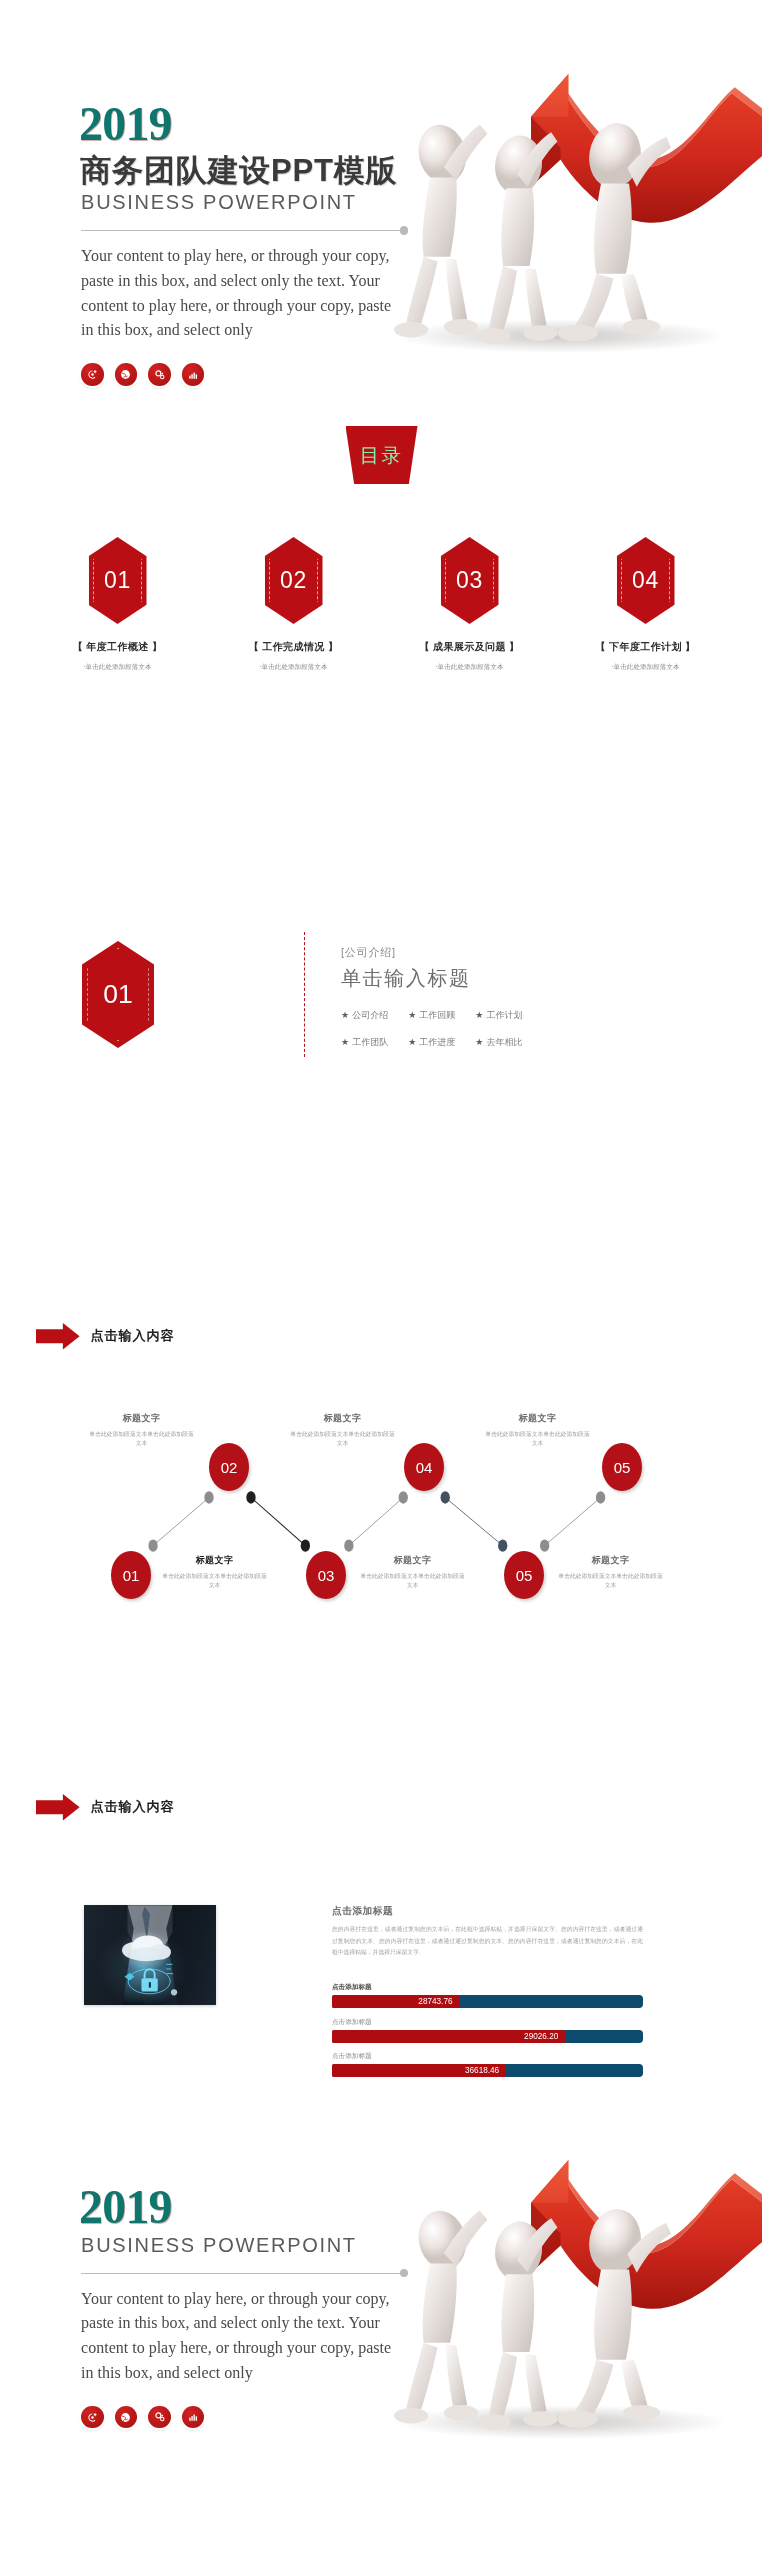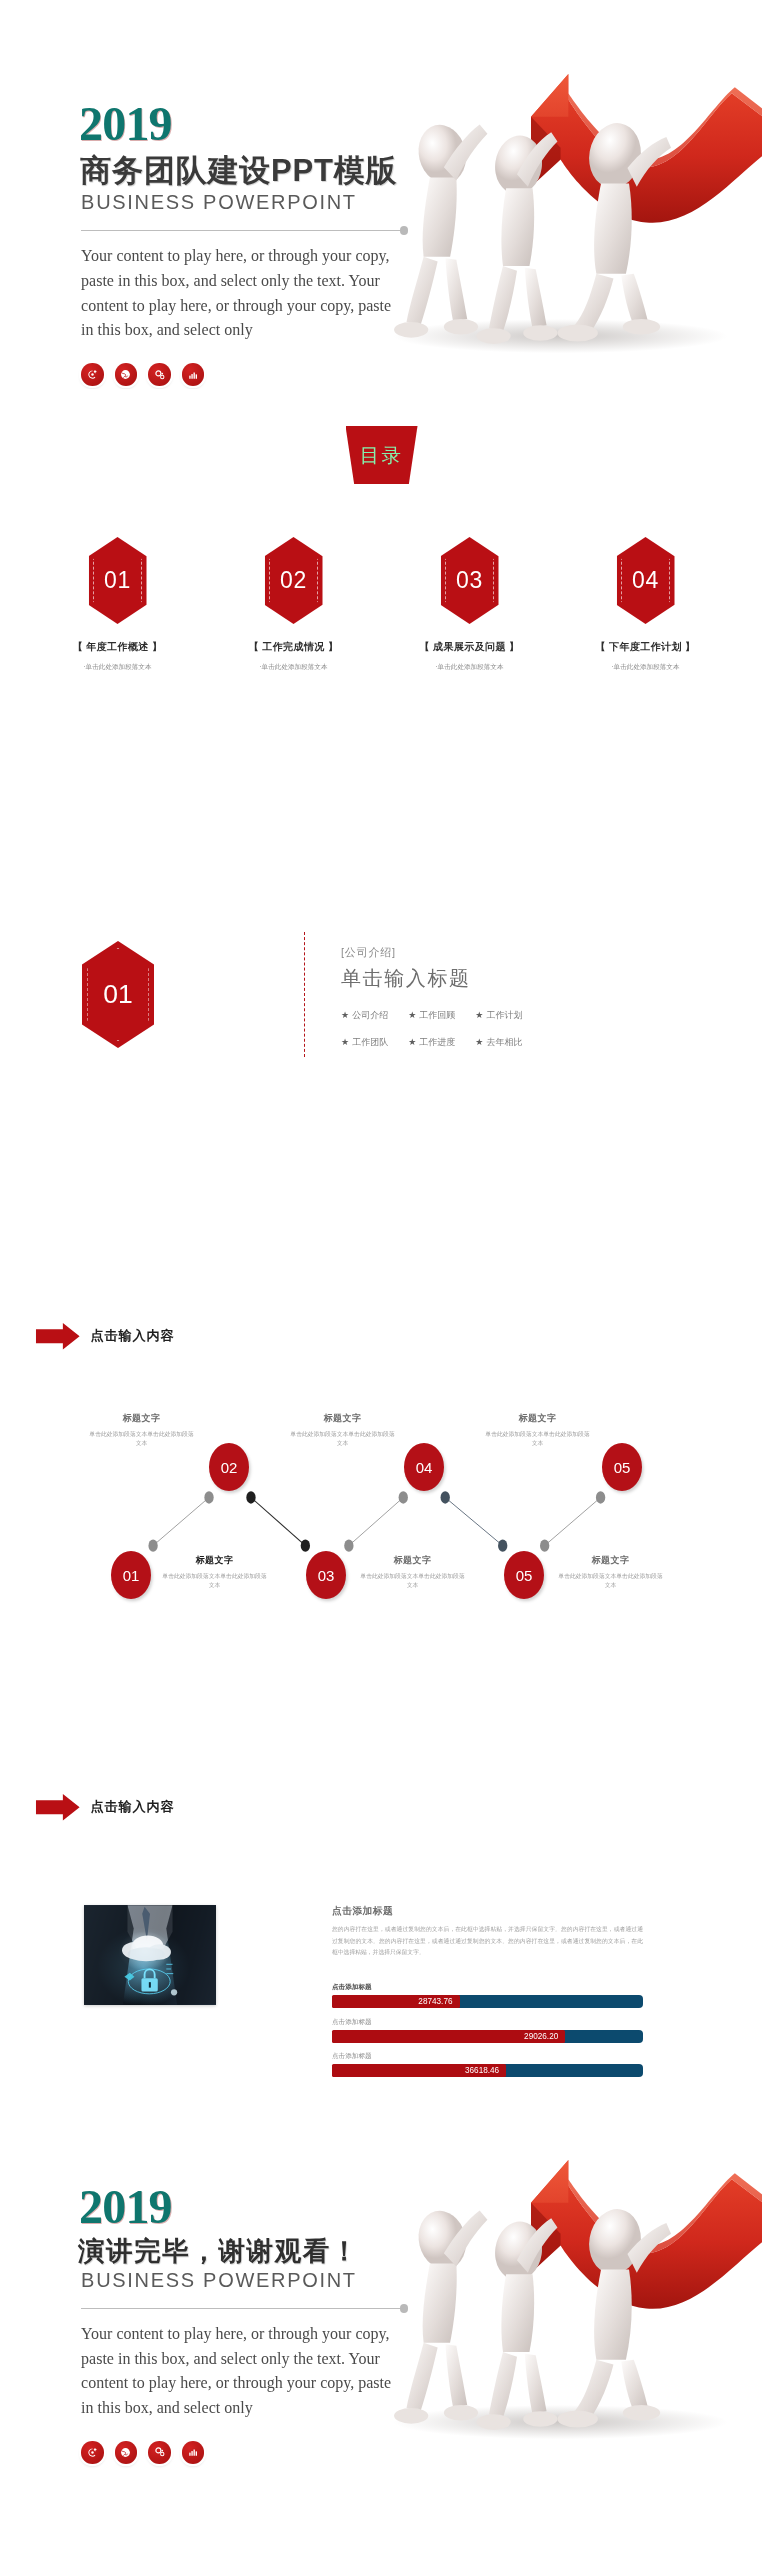--- a/index.html
+++ b/index.html
@@ -523,21 +523,20 @@
         <path d="M346,352 C338,382 330,404 318,418 L338,428 C352,408 362,382 368,358 Z" fill="url(#figG)"></path>
         <path d="M378,354 C382,382 388,404 394,418 L412,412 C406,388 398,362 394,352 Z" fill="url(#figG)"></path>
         <ellipse cx="322" cy="428" rx="26" ry="11" fill="#e9e3e0"></ellipse>
         <ellipse cx="404" cy="420" rx="24" ry="10" fill="#e9e3e0"></ellipse>
       </g>
     </svg>
   </div>
 
   <div class="cover-left">
     <div class="year">2019</div>
-    <div class="thanks-title">演讲完毕，谢谢观看！</div>
     <div class="sub-title">BUSINESS POWERPOINT</div>
     <div class="rule-wrap">
       <div class="rule-line"></div>
       <div class="rule-dot"></div>
     </div>
     <div class="blurb">Your content to play here, or through your copy, paste in this box, and select only the text. Your content to play here, or through your copy, paste in this box, and select only</div>
     <div class="icon-row">
       <span class="ico">
         <svg width="11" height="11" viewBox="0 0 16 16">
             <path d="M8 2a6 6 0 1 0 4.2 10.3l-1-1A4.6 4.6 0 1 1 8 3.4V2z" fill="#fff"></path>

